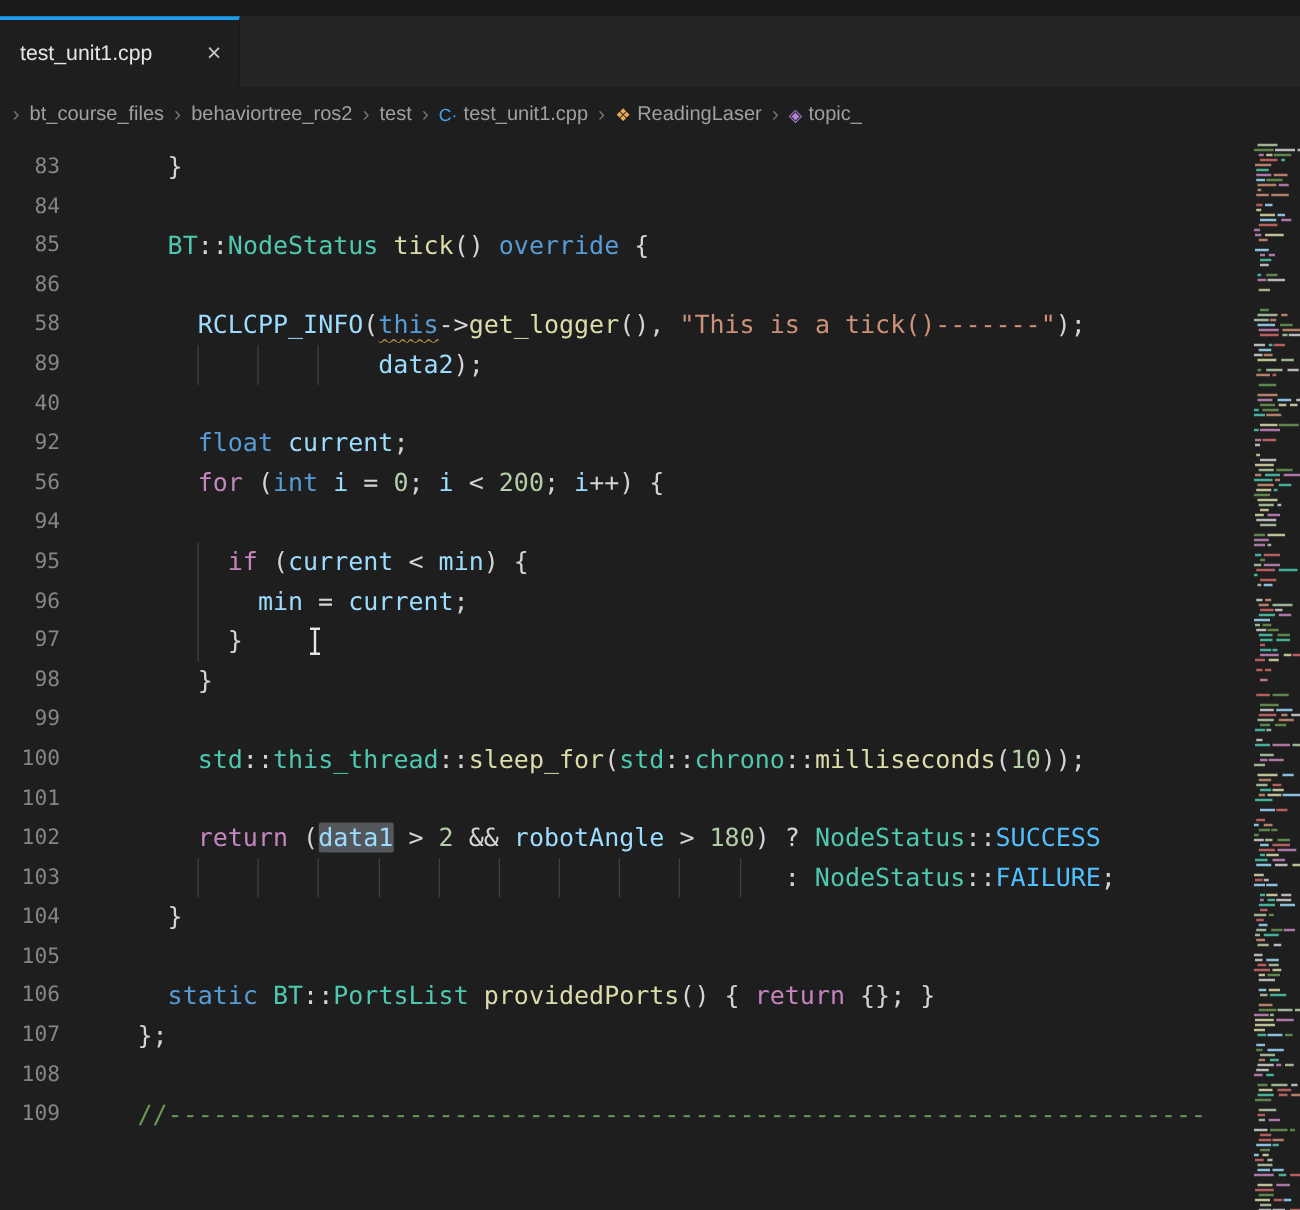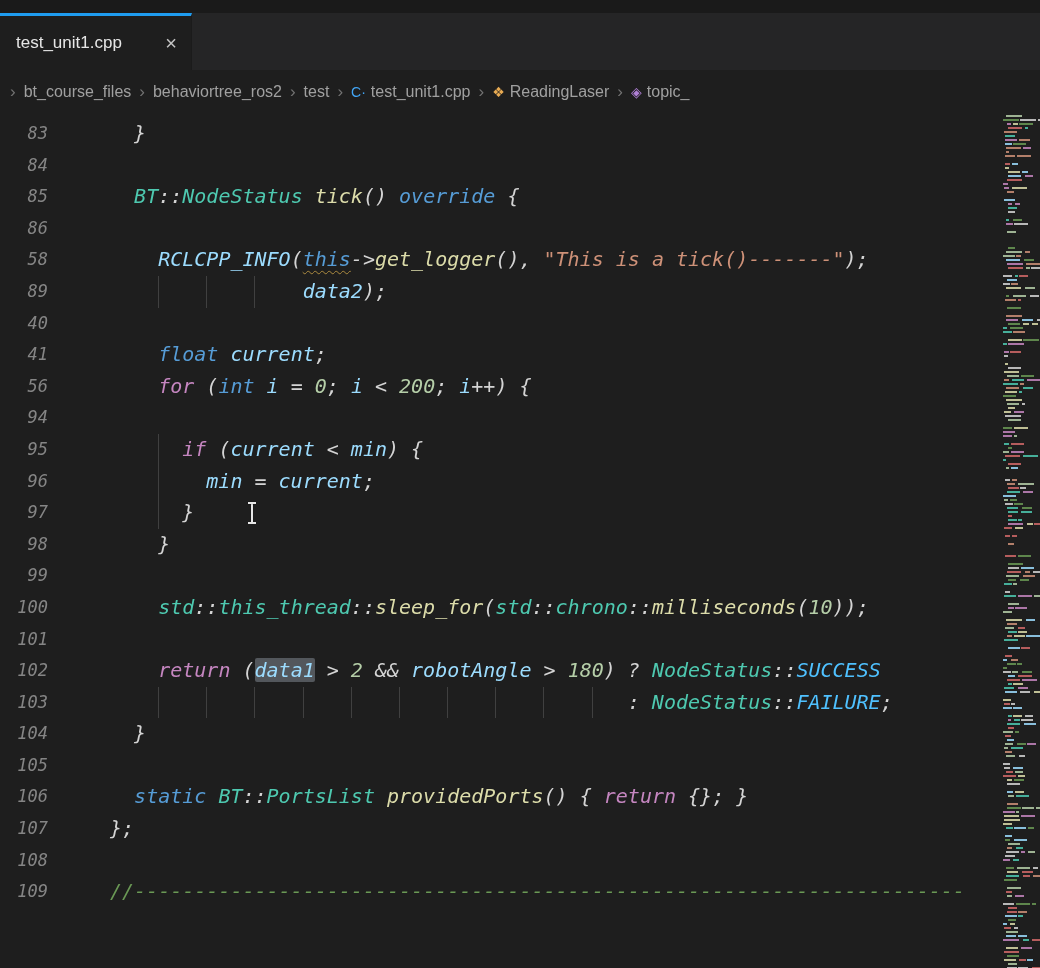--- a/index.html
+++ b/index.html
@@ -17,21 +17,21 @@
   .tab .close { color:#c5c5c5; font-size:20px; line-height:1; cursor:pointer; }
 
   
   .breadcrumb { height:44px; background:#1e1e1e; display:flex; align-items:center;
                 gap:8px; padding-left:10px; font-size:16px; color:#a0a0a0; white-space:nowrap; }
   .chev { color:#737373; font-size:17px; }
   .crumb { display:flex; align-items:center; gap:5px; cursor:pointer; }
   .bc-icon { font-size:14px; }
 
   
-  .editor { position:relative; height:854px; padding-top:4px; overflow:hidden; background:#1e1e1e;font-style:italic; }
+  .editor { position:relative; height:854px; padding-top:4px; overflow:hidden; background:#1e1e1e; }
   .line { display:flex; height:31.6px; font-family:"DejaVu Sans Mono", monospace;
           font-size:20px; line-height:31.6px; }
   .lnum { flex:none; width:62px; padding-right:14px; text-align:right;
           color:#858585; font-size:17px; line-height:31.6px; cursor:pointer; }
   .lcontent { position:relative; margin-left:48px; white-space:pre; color:#d4d4d4; cursor:text; }
   .iguide { position:absolute; top:0; bottom:0; width:1px; background:#404040; }
 
   .tok-plain  { color:var(--tok-plain); }
   .tok-kw     { color:var(--tok-kw); }
   .tok-ctrl   { color:var(--tok-ctrl); }
@@ -128,21 +128,21 @@
       </div>
       <div class="line">
         <span class="lnum">89</span>
         <span class="lcontent"><span class="iguide" style="left: 4ch;"></span><span class="iguide" style="left: 8ch;"></span><span class="iguide" style="left: 12ch;"></span><span class="tok-plain">                </span><span class="tok-var">data2</span><span class="tok-plain">);</span></span>
       </div>
       <div class="line">
         <span class="lnum">40</span>
         <span class="lcontent"></span>
       </div>
       <div class="line">
-        <span class="lnum">41</span>
+        <span class="lnum">92</span>
         <span class="lcontent"><span class="tok-plain">    </span><span class="tok-kw">float</span><span class="tok-plain"> </span><span class="tok-var">current</span><span class="tok-plain">;</span></span>
       </div>
       <div class="line">
         <span class="lnum">56</span>
         <span class="lcontent"><span class="tok-plain">    </span><span class="tok-ctrl">for</span><span class="tok-plain"> (</span><span class="tok-kw">int</span><span class="tok-plain"> </span><span class="tok-var">i</span><span class="tok-plain"> = </span><span class="tok-num">0</span><span class="tok-plain">; </span><span class="tok-var">i</span><span class="tok-plain"> &lt; </span><span class="tok-num">200</span><span class="tok-plain">; </span><span class="tok-var">i</span><span class="tok-plain">++) {</span></span>
       </div>
       <div class="line">
         <span class="lnum">94</span>
       </div>
       <div class="line">

